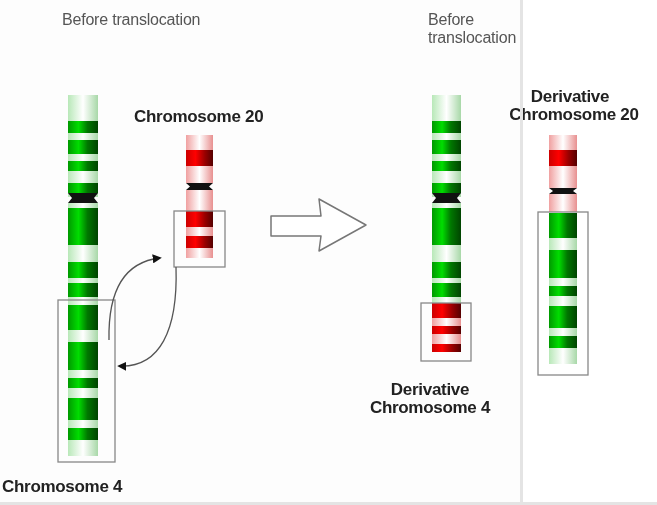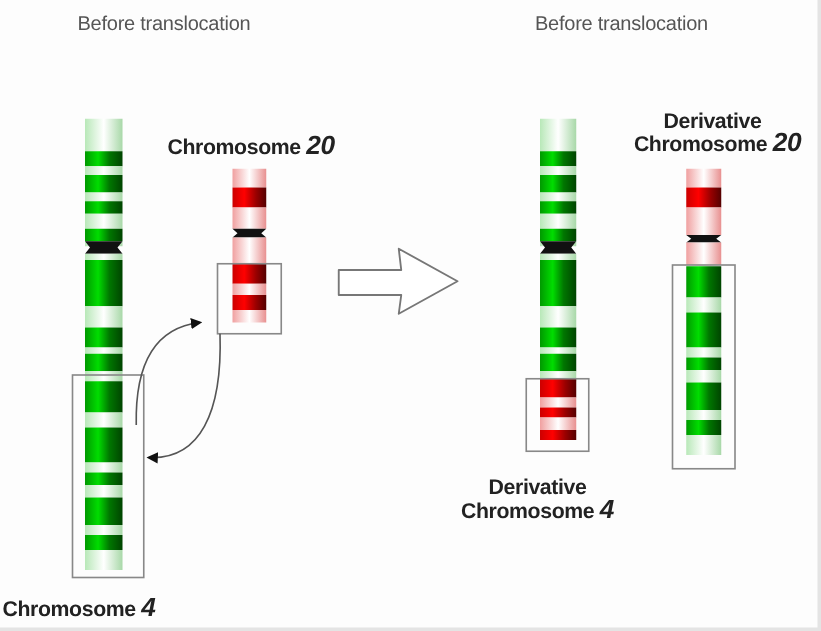--- a/index.html
+++ b/index.html
@@ -1,22 +1,22 @@
 <!DOCTYPE html>
 <html><head>
   <meta charset="utf-8">
   <style>
     html, body { margin:0; padding:0; background:#ffffff; }
     body { width:657px; height:505px; position:relative; overflow:hidden; font-family:"Liberation Sans", sans-serif; }
-    #stage { position:absolute; left:0; top:0; width:657px; height:505px; background:#fdfdfd; }
+    #stage { position:absolute; left:0; top:0; width:523px; height:505px; background:#fdfdfd; }
     .frame-edge { position:absolute; right:0; top:0; width:3px; height:505px; background:#e4e4e4; }
     .frame-bottom { position:absolute; left:0; bottom:0; width:657px; height:3px; background:#e4e4e4; }
     .heading { position:absolute; font-size:16px; color:#555; letter-spacing:-0.2px; }
     .label { position:absolute; font-weight:bold; color:#222; font-size:17px; line-height:18px; letter-spacing:-0.3px; }
-    .label .num { font-size:21px;font-style:italic; }
+    .label .num { font-size:17px; }
     .center { text-align:center; }
     svg { position:absolute; left:0; top:0; }
   </style>
 </head>
 <body>
 
 <div id="stage">
   <div class="heading" style="left:62px;top:11px;">Before translocation</div>
   <div class="heading" style="left:428px;top:11px;">Before translocation</div>
 

